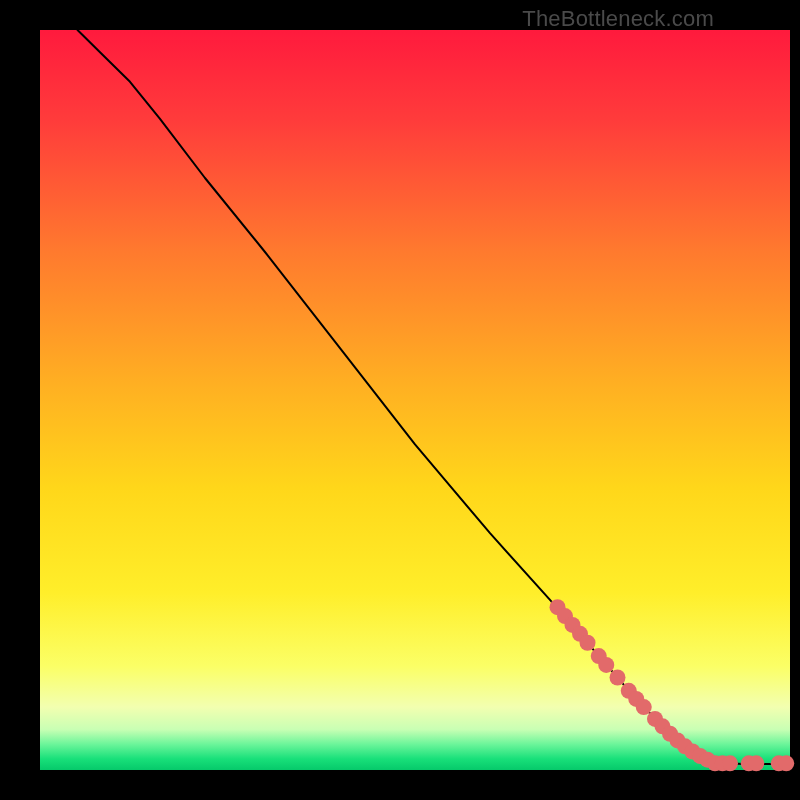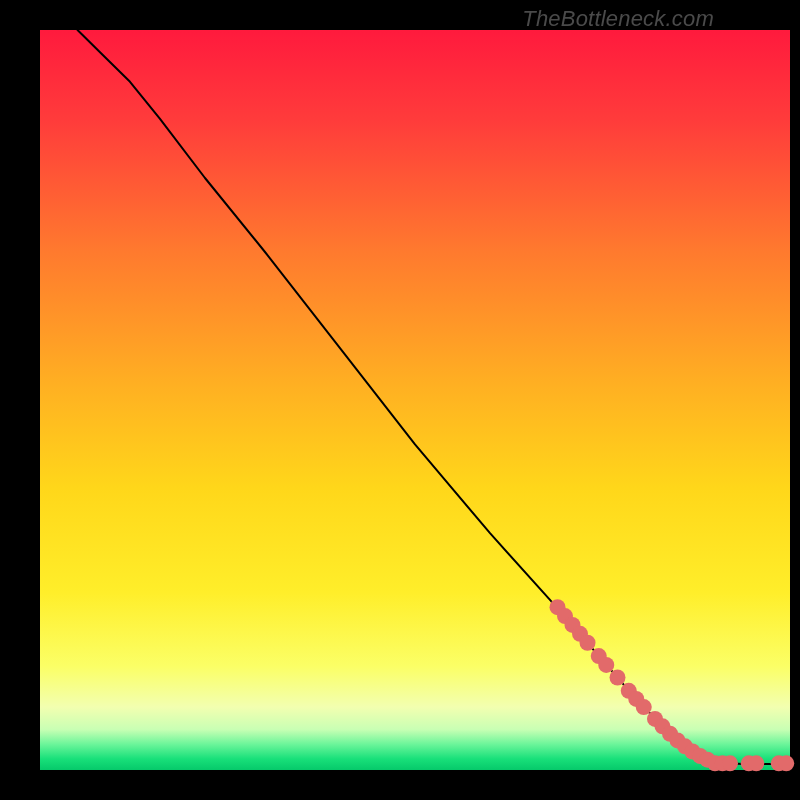--- a/index.html
+++ b/index.html
@@ -8,21 +8,20 @@
     width: 800px;
     height: 800px;
     background: #000;
     font-family: Arial, Helvetica, sans-serif;
     overflow: hidden;
   }
   .container {
     position: relative;
     width: 724px;
     height: 800px;
-    font-style: italic;
   }
   .watermark {
     position: absolute;
     top: 6px;
     right: 10px;
     color: #4a4a4a;
     font-size: 22px;
     font-weight: 500;
     letter-spacing: 0.2px;
     z-index: 5;

